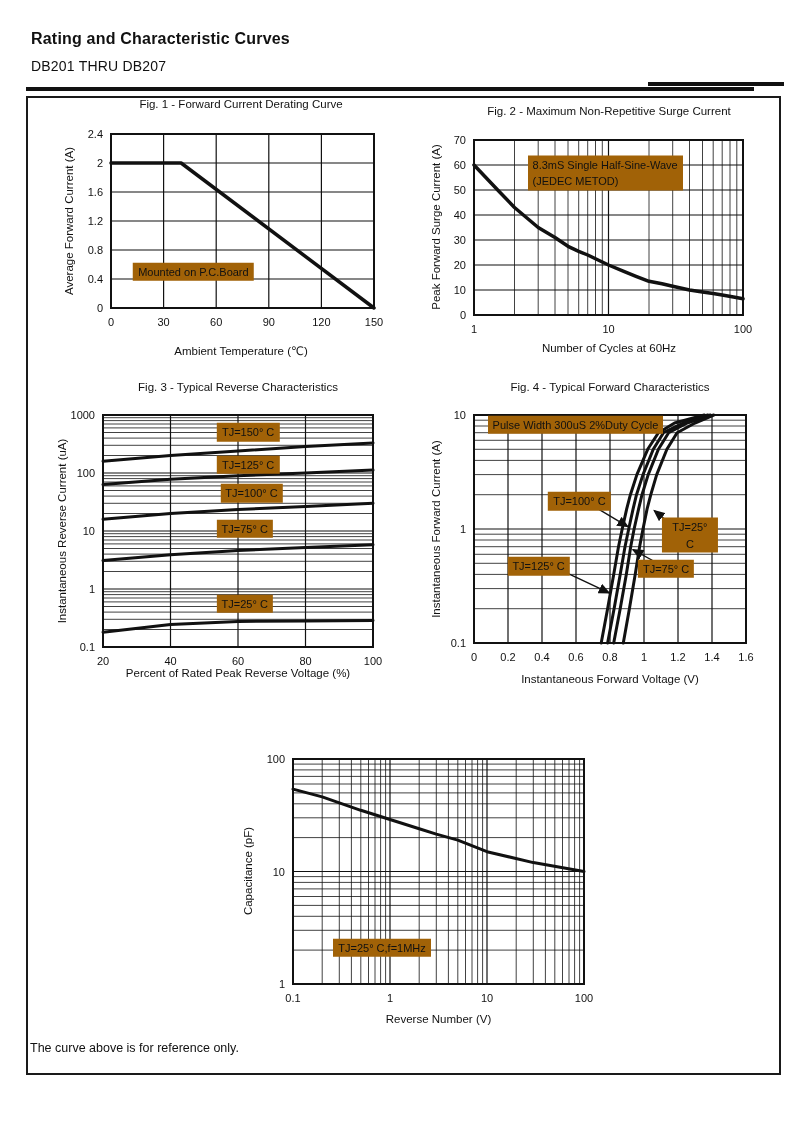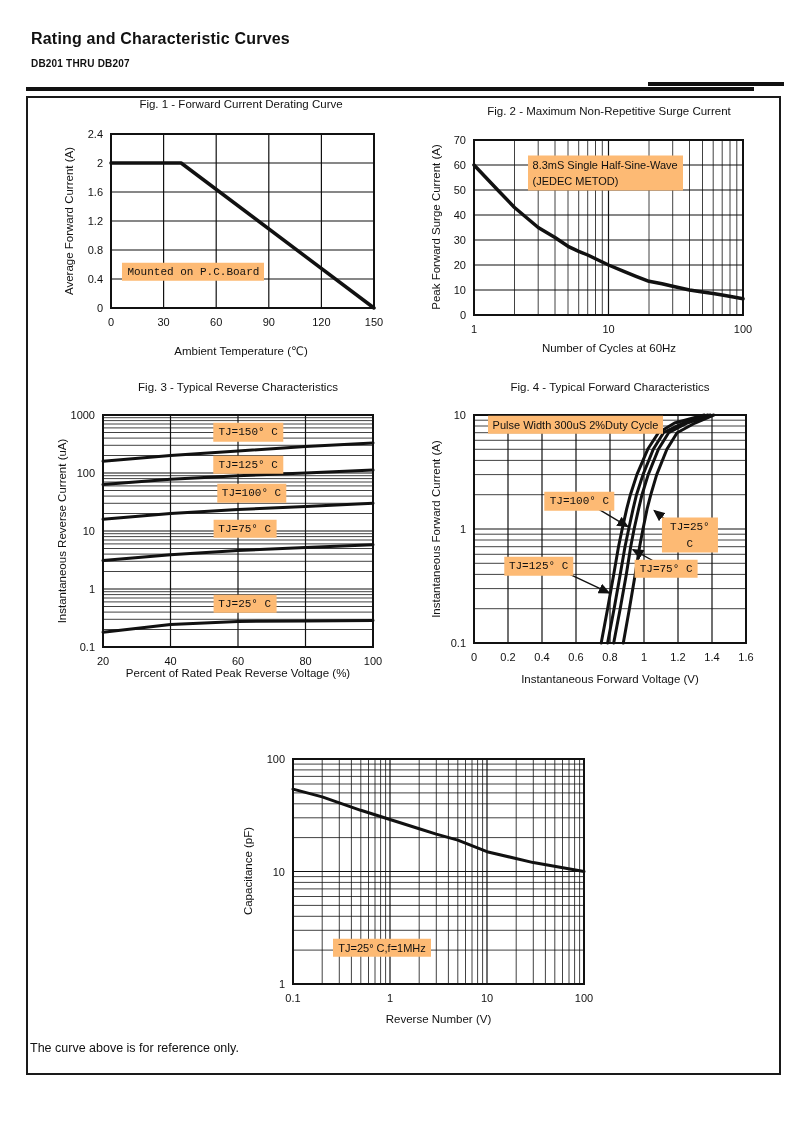--- a/index.html
+++ b/index.html
@@ -1,36 +1,36 @@
 <!DOCTYPE html>
 <html><head>
 <meta charset="utf-8">
 <title>Rating and Characteristic Curves</title>
 <style>
   html,body{margin:0;padding:0;background:#fff;}
   #page{position:relative;width:800px;height:1131px;background:#fff;overflow:hidden;
         font-family:"Liberation Sans","DejaVu Sans",sans-serif;color:#111;margin-left:6px;}
   .hdr-title{position:absolute;left:25px;top:30px;font-size:16px;font-weight:bold;letter-spacing:.2px;}
-  .hdr-sub{position:absolute;left:25px;top:58px;font-size:10px;font-weight:bold;letter-spacing:.2px;}
+  .hdr-sub{position:absolute;left:25px;top:58px;font-size:14px;font-weight:normal;letter-spacing:.2px;}
   .logo{position:absolute;left:642px;top:22px;width:136px;height:58px;text-align:center;
         font-family:"Liberation Serif","DejaVu Serif",serif;font-style:italic;font-weight:bold;
         font-size:58px;line-height:1.0;letter-spacing:-0.22em;padding-right:6px;}
   .logo-rule{position:absolute;left:642px;top:82px;width:136px;height:4px;background:#111;}
   .hdr-rule{position:absolute;left:20px;top:87px;width:728px;height:4px;background:#111;}
   .main-box{position:absolute;left:20px;top:96px;width:755px;height:979px;border:2px solid #1a1a1a;box-sizing:border-box;}
   .fig-title,.x-label{position:absolute;font-size:11.5px;text-align:center;white-space:nowrap;}
   .y-label{position:absolute;font-size:11.5px;white-space:nowrap;
            transform:translate(-50%,-50%) rotate(-90deg);}
   .plot-host{position:absolute;}
   .plot-host svg{position:absolute;overflow:visible;}
   svg text{font-family:"Liberation Sans","DejaVu Sans",sans-serif;font-size:11px;fill:#111;}
   .ann{position:absolute;font-size:11px;line-height:1.5;white-space:pre-line;color:#111;z-index:3;}
-  .ann-center{transform:translate(-50%,-50%);text-align:center;font-family:Liberation Mono, monospace;}
+  .ann-center{transform:translate(-50%,-50%);text-align:center;}
   .ann-left{transform:translate(0,-50%);text-align:left;}
-  .ann-bg{background:#fdba74;padding:1px 5px;}
+  .ann-bg{background:#a16207;padding:1px 5px;}
   .footer-note{position:absolute;left:24px;top:1041px;font-size:12.5px;}
 </style>
 </head>
 <body>
 
 <div id="page">
 
   <div class="hdr-title">Rating and Characteristic Curves</div>
   <div class="hdr-sub">DB201 THRU DB207</div>
   <div class="logo-rule"></div>

